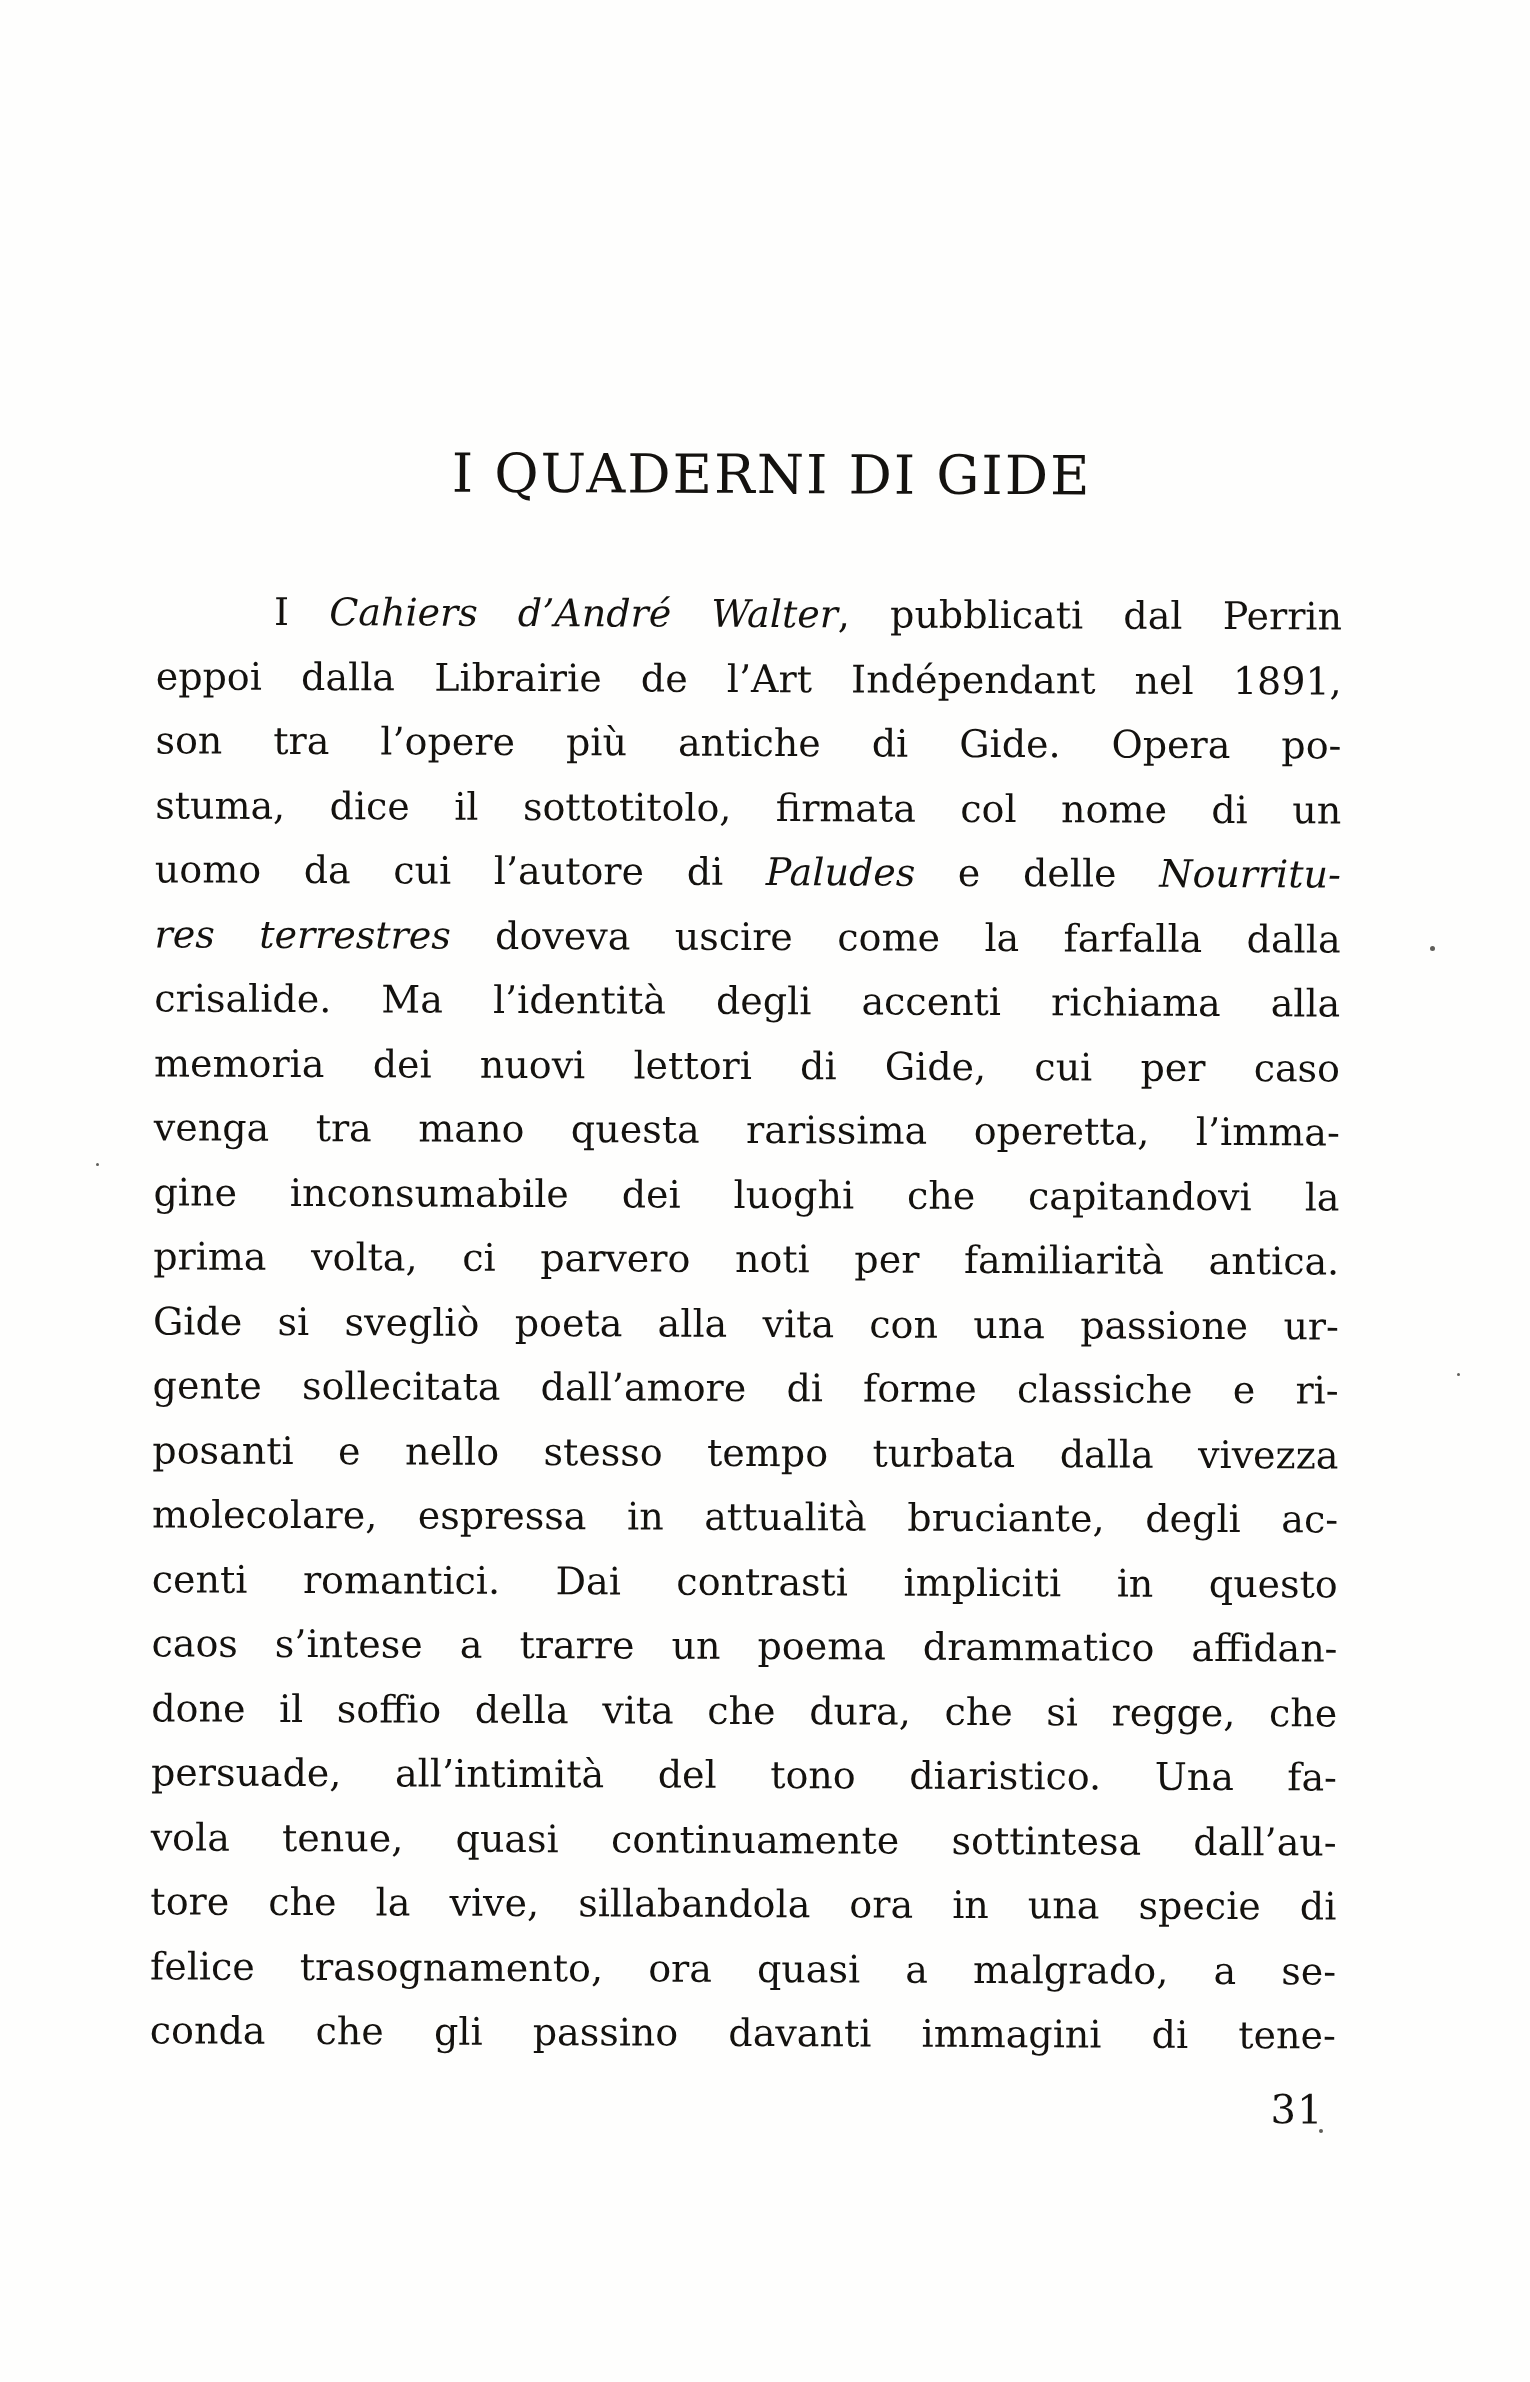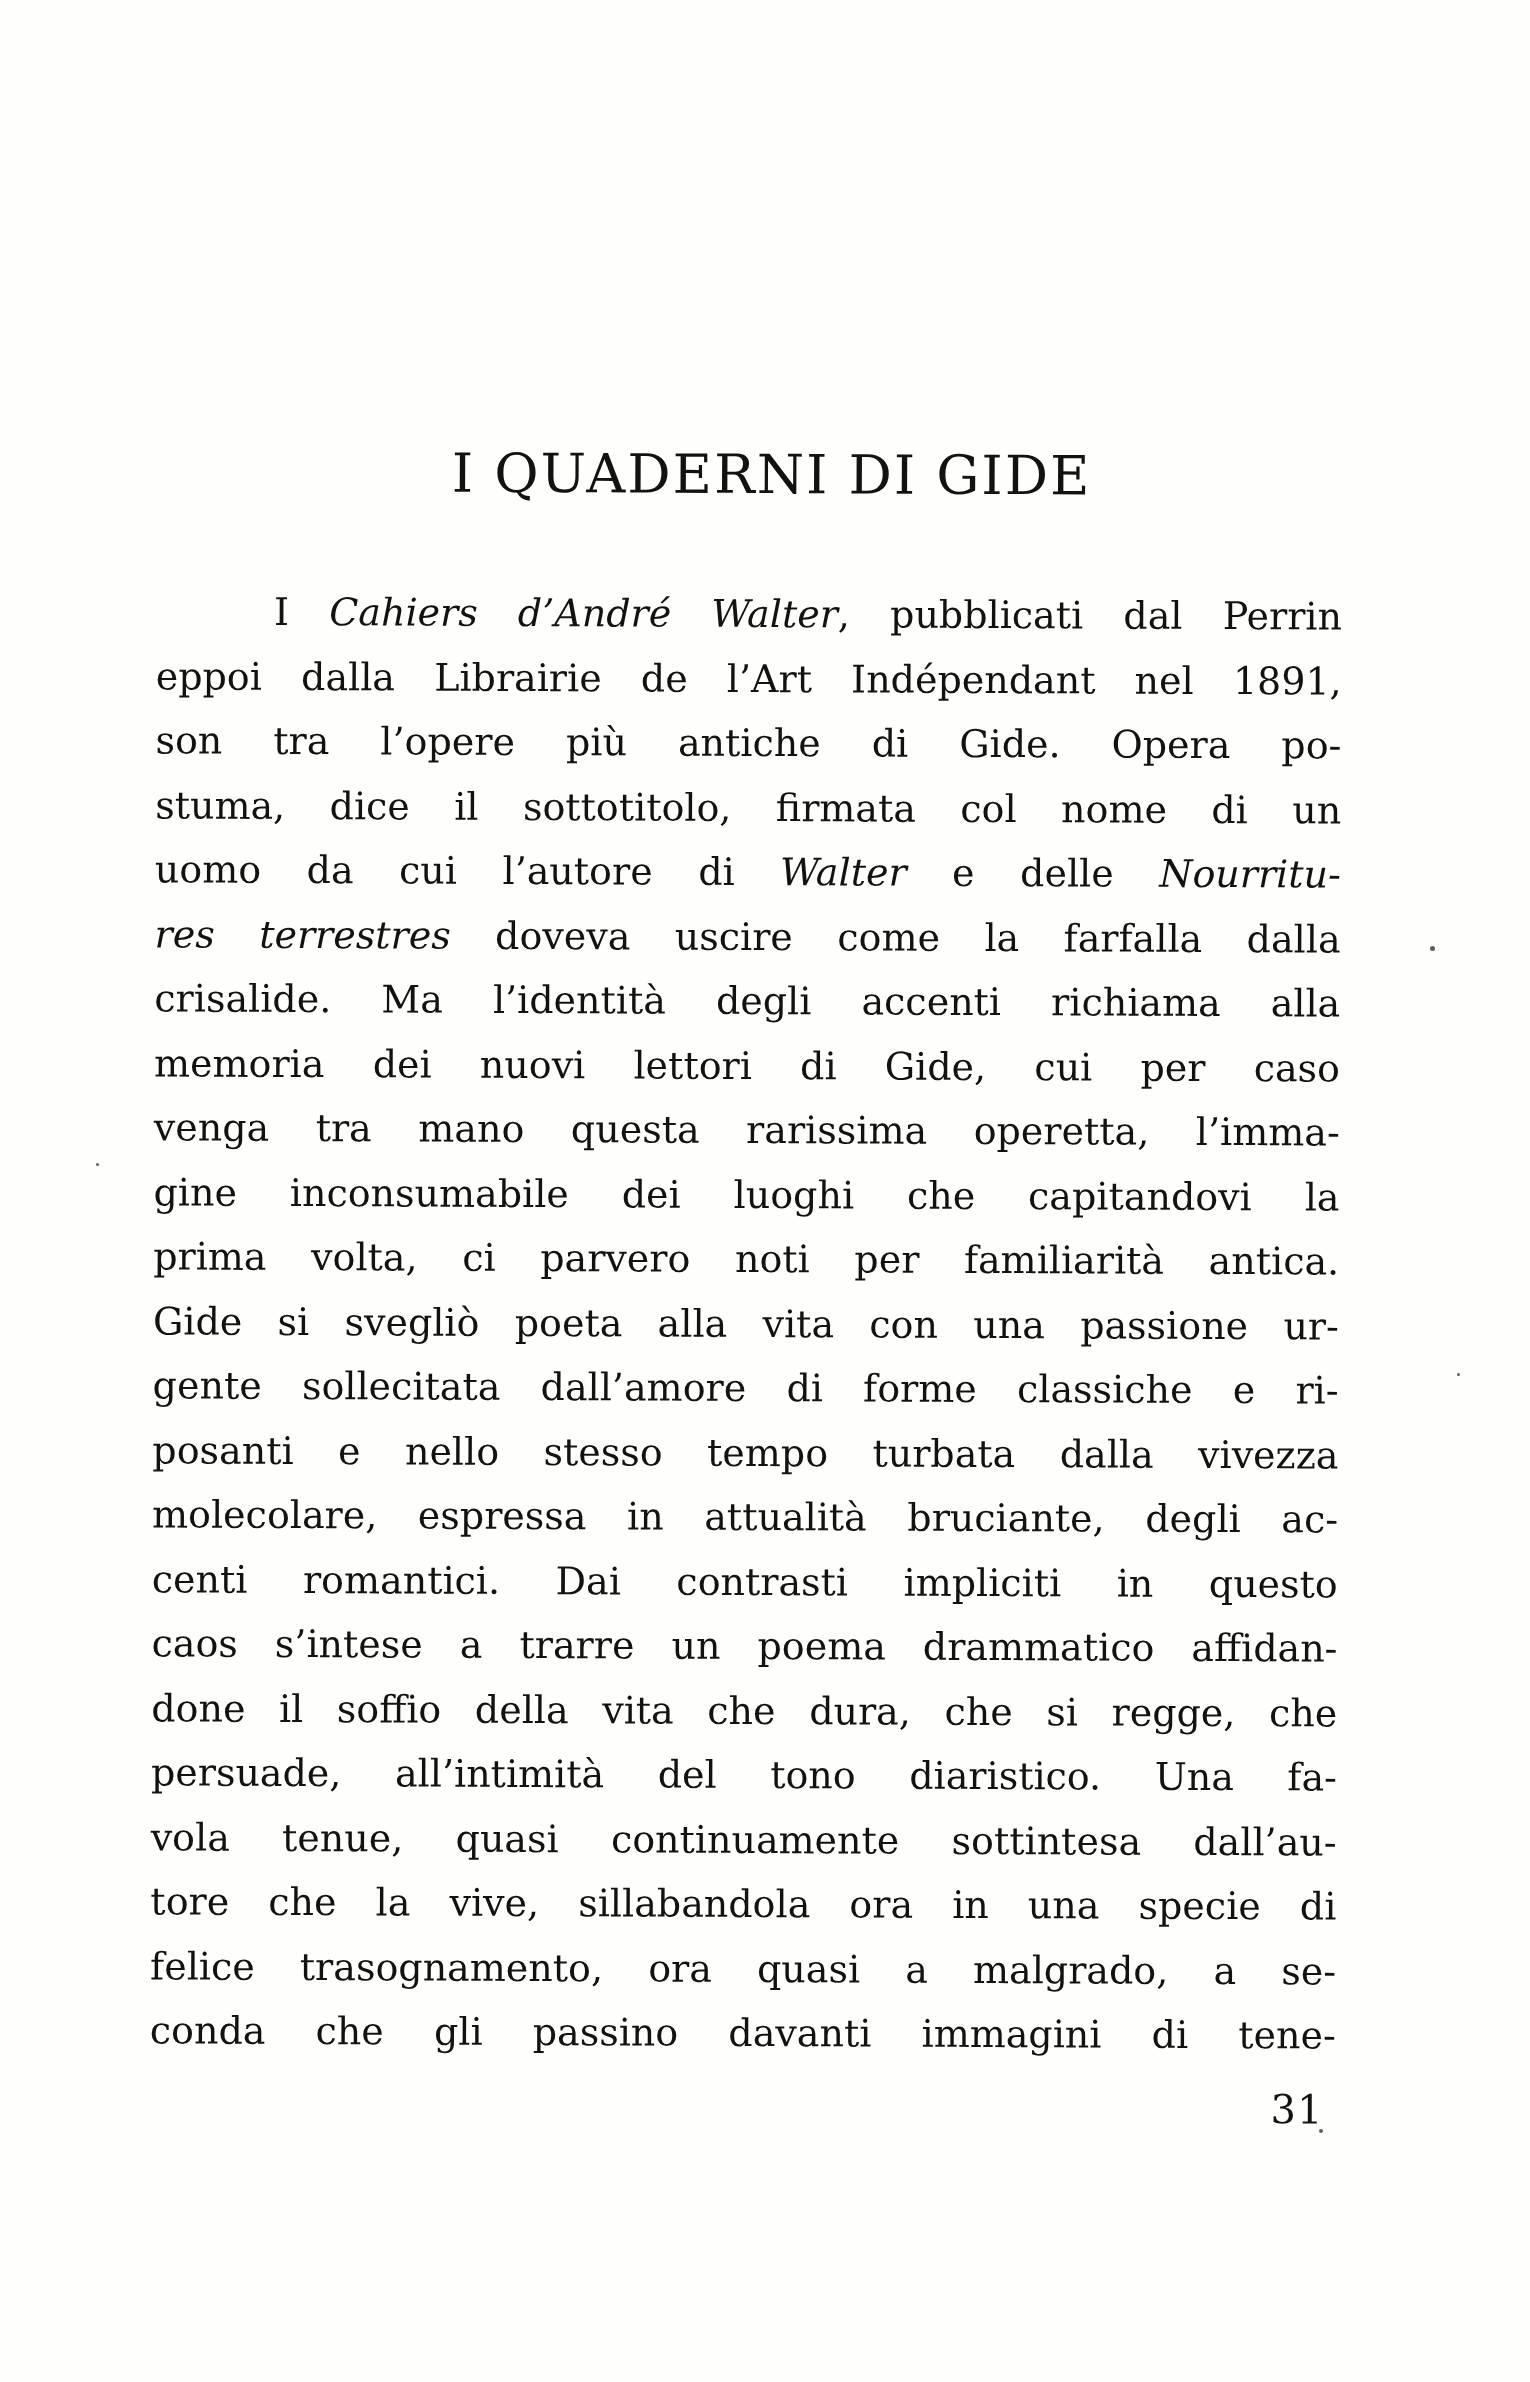--- a/index.html
+++ b/index.html
@@ -66,21 +66,21 @@
 <body>
 
 <div class="page">
   <h1 class="title">I QUADERNI DI GIDE</h1>
 
   <div class="paragraph">
       <div class="line indent"><span>I </span><span class="italic">Cahiers d’André Walter</span><span>, pubblicati dal Perrin</span></div>
       <div class="line"><span>eppoi dalla Librairie de l’Art Indépendant nel 1891,</span></div>
       <div class="line"><span>son tra l’opere più antiche di Gide. Opera po-</span></div>
       <div class="line"><span>stuma, dice il sottotitolo, firmata col nome di un</span></div>
-      <div class="line"><span>uomo da cui l’autore di </span><span class="italic">Walter</span><span> e delle </span><span class="italic">Nourritu-</span></div>
+      <div class="line"><span>uomo da cui l’autore di </span><span class="italic">Paludes</span><span> e delle </span><span class="italic">Nourritu-</span></div>
       <div class="line"><span class="italic">res terrestres</span><span> doveva uscire come la farfalla dalla</span></div>
       <div class="line"><span>crisalide. Ma l’identità degli accenti richiama alla</span></div>
       <div class="line"><span>memoria dei nuovi lettori di Gide, cui per caso</span></div>
       <div class="line"><span>venga tra mano questa rarissima operetta, l’imma-</span></div>
       <div class="line"><span>gine inconsumabile dei luoghi che capitandovi la</span></div>
       <div class="line"><span>prima volta, ci parvero noti per familiarità antica.</span></div>
       <div class="line"><span>Gide si svegliò poeta alla vita con una passione ur-</span></div>
       <div class="line"><span>gente sollecitata dall’amore di forme classiche e ri-</span></div>
       <div class="line"><span>posanti e nello stesso tempo turbata dalla vivezza</span></div>
       <div class="line"><span>molecolare, espressa in attualità bruciante, degli ac-</span></div>

